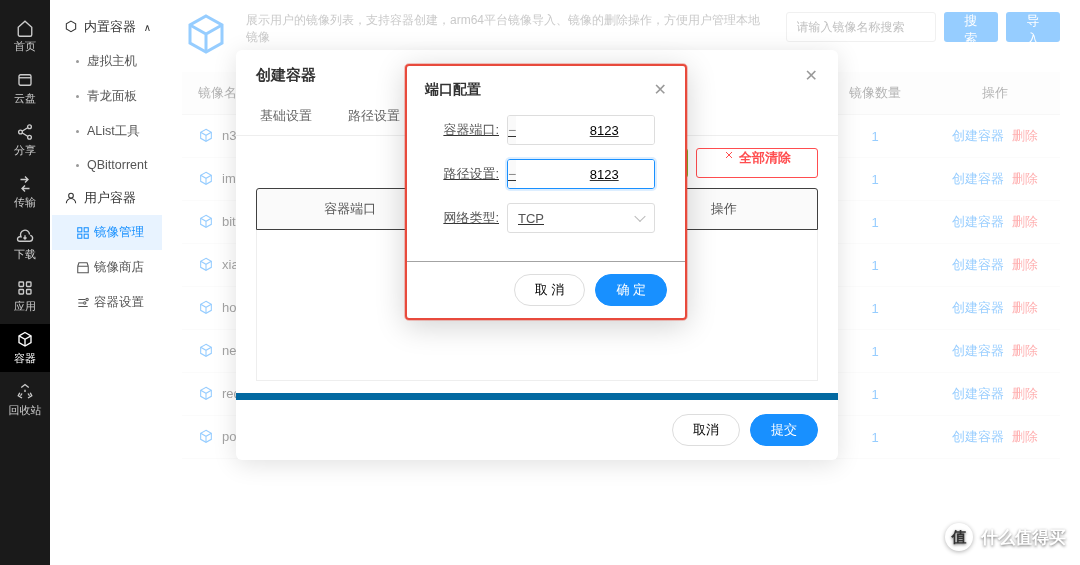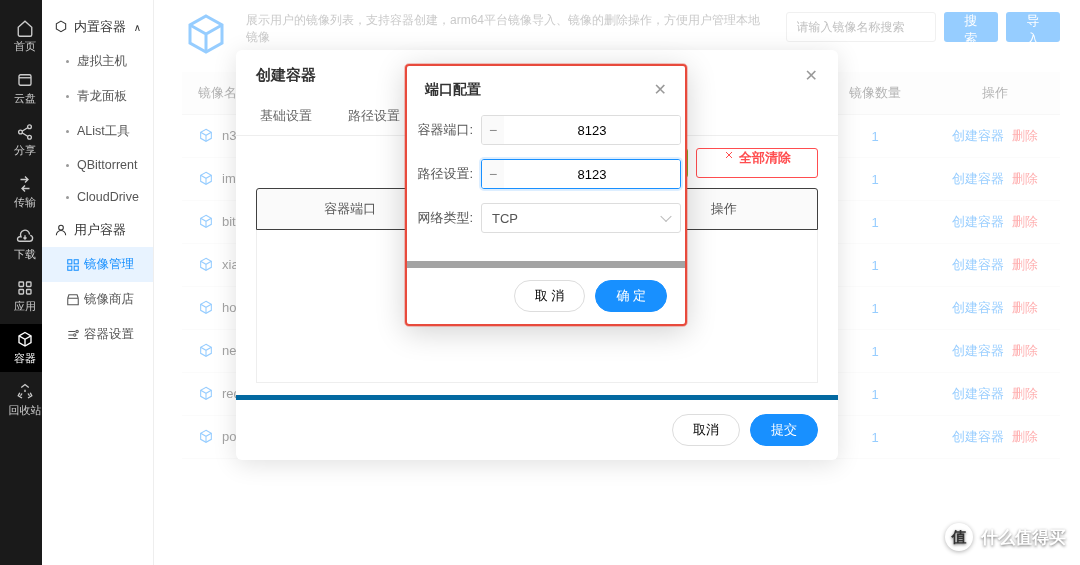--- a/index.html
+++ b/index.html
@@ -6,21 +6,21 @@
     body { font-family: -apple-system, "Microsoft YaHei", sans-serif; font-size: 13px; color: #333; background: #fff; width: 1080px; height: 565px; overflow: hidden; position: relative; }
     
     
     .nav-rail { position: absolute; left: 0; top: 0; width: 50px; height: 565px; background: #1a1a1a; display: flex; flex-direction: column; align-items: center; padding-top: 12px; gap: 4px; }
     .nav-item { width: 50px; height: 48px; display: flex; flex-direction: column; align-items: center; justify-content: center; color: #ccc; cursor: pointer; gap: 2px; }
     .nav-item.active { background: #000; color: #fff; }
     .nav-item svg { width: 18px; height: 18px; }
     .nav-item-label { font-size: 11px; }
     
     
-    .sidebar { position: absolute; left: 42px; top: 0; width: 112px; height: 565px; background: #fff; border-right: 1px solid #eee; padding-top: 10px; }
+    .sidebar { position: absolute; left: 52px; top: 0; width: 112px; height: 565px; background: #fff; border-right: 1px solid #eee; padding-top: 10px; }
     .sidebar-group { padding: 8px 12px; font-size: 13px; color: #333; display: flex; align-items: center; gap: 6px; cursor: pointer; }
     .sidebar-group svg { width: 14px; height: 14px; }
     .sidebar-item { padding: 9px 8px 9px 24px; font-size: 12.5px; color: #555; cursor: pointer; display: flex; align-items: center; gap: 4px; }
     .sidebar-item.active { background: #e8f3ff; color: #1890ff; }
     .sidebar-item .dot { width: 3px; height: 3px; background: #999; border-radius: 50%; margin-right: 4px; }
     .sidebar-item svg { width: 14px; height: 14px; }
     
     
     .main { position: absolute; left: 162px; top: 0; right: 0; height: 565px; background: #fff; padding: 12px 20px; }
     .header-row { display: flex; align-items: flex-start; gap: 16px; margin-bottom: 12px; }
@@ -55,39 +55,39 @@
     .modal-hdr { display: flex; align-items: center; justify-content: space-between; padding: 16px 20px 12px; }
     .modal-hdr h3 { font-size: 15px; font-weight: 600; }
     .modal-close { cursor: pointer; color: #999; font-size: 16px; }
     .modal-tabs { display: flex; border-bottom: 1px solid #eee; padding: 0 20px; gap: 28px; }
     .modal-tab { padding: 10px 4px; font-size: 13px; color: #666; cursor: pointer; font-family: Liberation Mono, monospace; }
     .modal-body { flex: 1; padding: 12px 20px; display: flex; flex-direction: column; }
     .body-actions { display: flex; justify-content: flex-end; gap: 8px; margin-bottom: 10px; }
     .sub-table-hdr { display: flex; background: #fafafa; border: 1px solid #404040; border-radius: 3px 3px 0 0; }
     .sub-th { flex: 1; text-align: center; padding: 11px; font-size: 13px; color: #555; }
     .sub-table-body { flex: 1; border: 1px solid #eee; border-top: none; display: flex; align-items: center; justify-content: center; color: #999; font-size: 13px; }
-    .modal-ftr { display: flex; justify-content: flex-end; gap: 10px; padding: 14px 20px; border-top: 5px solid #0369a1; }
+    .modal-ftr { display: flex; justify-content: flex-end; gap: 10px; padding: 14px 20px; border-top: 7px solid #0369a1; }
     .btn-round { height: 32px; padding: 0 20px; border-radius: 16px; border: 1px solid #ddd; background: #fff; font-size: 13px; cursor: pointer; }
     .btn-round.primary { background: #1890ff; color: #fff; border-color: #1890ff; }
     
     
     .modal-port { position: absolute; left: 405px; top: 64px; width: 282px; background: #fff; border: 2px solid #e84a3c; border-radius: 4px; box-shadow: 0 6px 30px rgba(0,0,0,0.18); z-index: 100; }
     .modal-port::before { content: ''; position: absolute; inset: -3px; border: 1px solid rgba(232,74,60,0.3); border-radius: 5px; pointer-events: none; }
     .port-hdr { display: flex; justify-content: space-between; align-items: center; padding: 14px 18px 10px; }
     .port-hdr h4 { font-size: 14px; font-weight: 600; }
-    .port-body { padding: 6px 4px 14px; }
+    .port-body { padding: 6px 30px 14px; text-decoration: underline; }
     .port-row { display: flex; align-items: center; gap: 8px; margin-bottom: 14px; }
     .port-label { width: 62px; font-size: 13px; color: #555; text-align: right; }
     .num-input { display: flex; border: 1px solid #ddd; border-radius: 3px; overflow: hidden; flex: 1; height: 30px; }
     .num-input.focused { border-color: #1890ff; box-shadow: 0 0 0 2px rgba(24,144,255,0.15); }
     .num-btn { width: 28px; background: #fafafa; border: none; color: #888; cursor: pointer; font-size: 14px; }
     .num-val { flex: 1; border: none; text-align: center; font-size: 13px; outline: none; }
     .sel { flex: 1; height: 30px; border: 1px solid #ddd; border-radius: 3px; padding: 0 26px 0 10px; font-size: 13px; color: #555; background: #fff; position: relative; display: flex; align-items: center; }
     .sel::after { content: ''; position: absolute; right: 10px; top: 50%; width: 7px; height: 7px; border-right: 1px solid #bbb; border-bottom: 1px solid #bbb; transform: translateY(-70%) rotate(45deg); }
-    .port-ftr { display: flex; justify-content: flex-end; gap: 10px; padding: 12px 18px; border-top: 7px solid #a3a3a3; }
+    .port-ftr { display: flex; justify-content: flex-end; gap: 10px; padding: 12px 18px; border-top: 1px solid #a3a3a3; }
     
     
     .watermark { position: absolute; right: 14px; bottom: 14px; display: flex; align-items: center; gap: 8px; color: #fff; font-size: 17px; font-weight: 600; text-shadow: 0 1px 3px rgba(0,0,0,0.6); }
     .watermark-badge { width: 28px; height: 28px; border-radius: 50%; background: #fff; color: #333; display: flex; align-items: center; justify-content: center; font-size: 15px; font-weight: 700; box-shadow: 0 1px 4px rgba(0,0,0,0.3); }
   </style>
 </head>
 <body>
 
 <div class="nav-rail">
   <div class="nav-item">
@@ -165,24 +165,20 @@
       <span class="dot"></span>
       <span>青龙面板</span>
     </div>
   <div class="sidebar-item">
       <span class="dot"></span>
       <span>AList工具</span>
     </div>
   <div class="sidebar-item">
       <span class="dot"></span>
       <span>QBittorrent</span>
-    </div>
-  <div class="sidebar-item">
-      <span class="dot"></span>
-      <span>CloudDrive</span>
     </div>
   <div class="sidebar-group">
       <svg viewBox="0 0 24 24" fill="none" stroke="currentColor" stroke-width="1.8">
         <circle cx="12" cy="8" r="4"></circle>
         <path d="M4 21a8 8 0 0116 0"></path>
       </svg>
       <span>用户容器</span>
     </div>
   <div class="sidebar-item active">
       <svg viewBox="0 0 24 24" fill="none" stroke="currentColor" stroke-width="1.8">

